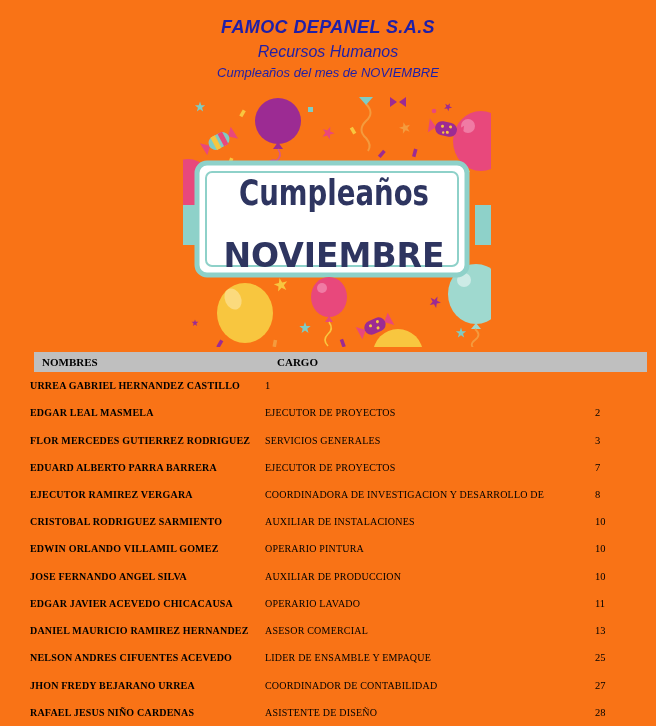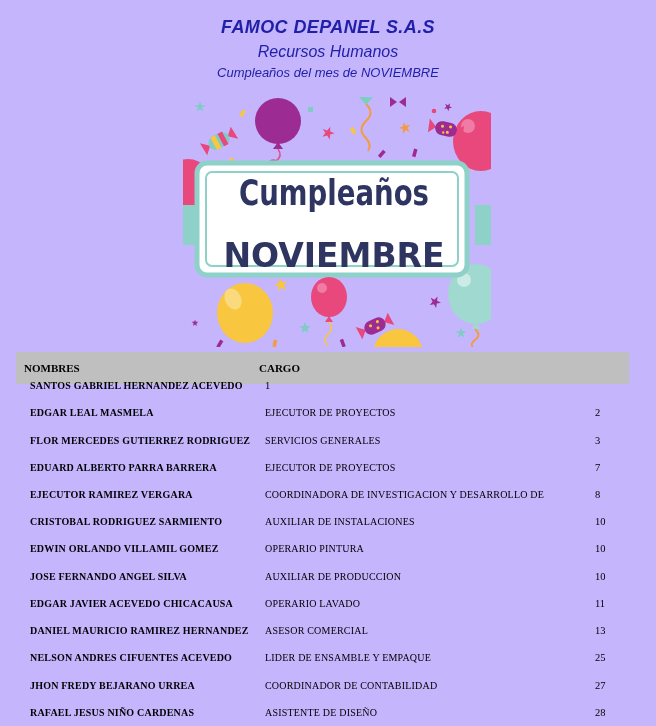--- a/index.html
+++ b/index.html
@@ -1,33 +1,33 @@
 <!DOCTYPE html>
 <html><head>
 <meta charset="utf-8">
 <style>
   html,body { margin:0; padding:0; background:#fff; }
   .page {
-    position:relative; width:656px; height:726px; background:#c4b5fd;
+    position:relative; width:656px; height:726px; background:#f97316;
     font-family:"Liberation Serif","DejaVu Serif",serif; overflow:hidden;
   }
   
   .hdr {
     position:absolute; top:17px; left:0; width:100%; text-align:center;
     font-family:"Liberation Sans","DejaVu Sans",sans-serif; color:#1f1fa8;
   }
   .hdr .company { font-size:18px; font-weight:bold; font-style:italic; letter-spacing:.4px; }
   .hdr .dept    { font-size:16px; font-style:italic; margin-top:5px; }
   .hdr .sub     { font-size:13px; font-style:italic; margin-top:4px; }
 
   .banner { position:absolute; left:183px; top:97px; width:308px; height:250px; }
 
   
   .thead {
-    position:absolute; left:16px; top:352px; width:613px; height:32px;
+    position:absolute; left:34px; top:352px; width:613px; height:20px;
     background:#bfbfbf; display:flex; align-items:center;
     font-weight:bold; font-size:11px; color:#000;
   }
   .tbody { position:absolute; left:22px; top:372px; width:613px; }
   .trow  { display:flex; align-items:center; height:27.23px; font-size:10px; color:#000; }
   .c-name  { width:235px; padding-left:8px; font-weight:bold; letter-spacing:.2px; white-space:nowrap; }
   .c-cargo { width:330px; letter-spacing:.2px; white-space:nowrap; }
   .c-day   { flex:1; font-size:10.5px; }
   .h-name  { width:235px; padding-left:8px; }
   .h-cargo { flex:1; }
@@ -149,21 +149,21 @@
     <rect x="90" y="243" width="3.5" height="7" fill="#f49b3e" transform="rotate(10 92 247)"></rect>
   </svg>
 
   <div class="thead">
     <div class="h-name">NOMBRES</div>
     <div class="h-cargo">CARGO</div>
   </div>
 
   <div class="tbody">
       <div class="trow">
-      <div class="c-name">SANTOS GABRIEL HERNANDEZ ACEVEDO</div>
+      <div class="c-name">URREA GABRIEL HERNANDEZ CASTILLO</div>
       <div class="c-day">1</div>
     </div>
       <div class="trow">
       <div class="c-name">EDGAR LEAL MASMELA</div>
       <div class="c-cargo">EJECUTOR DE PROYECTOS</div>
       <div class="c-day">2</div>
     </div>
       <div class="trow">
       <div class="c-name">FLOR MERCEDES GUTIERREZ RODRIGUEZ</div>
       <div class="c-cargo">SERVICIOS GENERALES</div>

